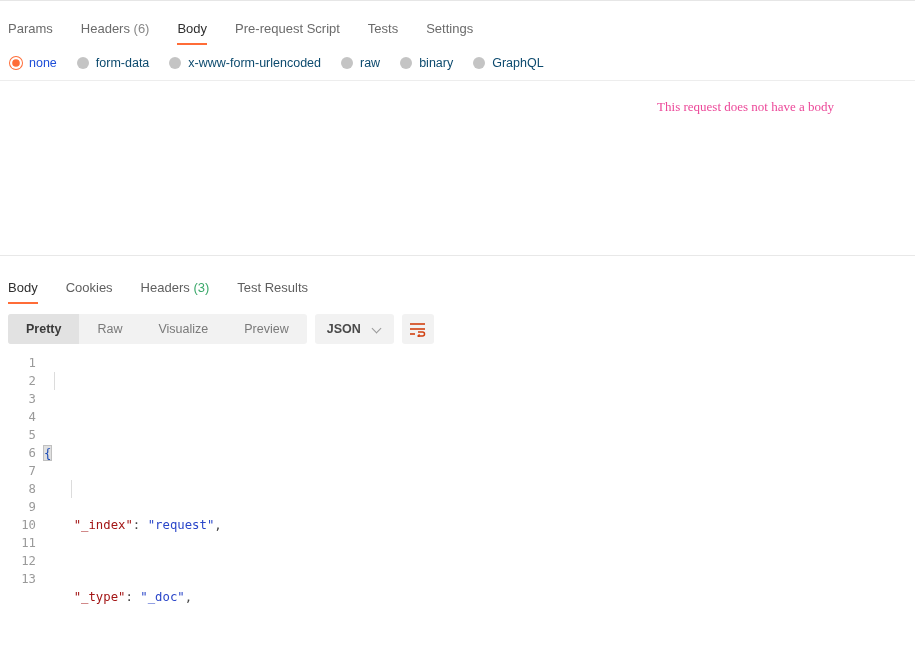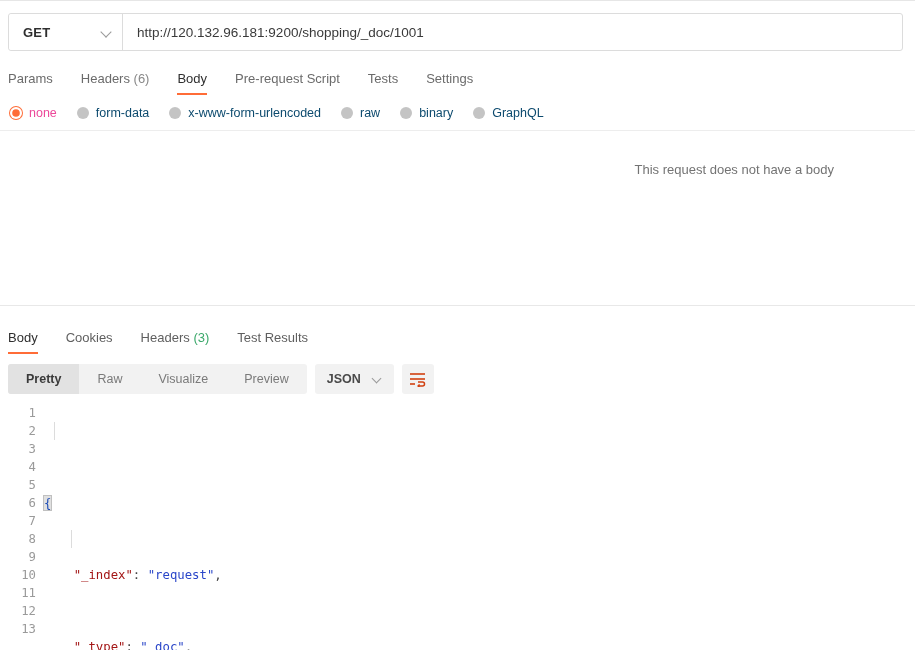--- a/index.html
+++ b/index.html
@@ -118,35 +118,36 @@
     border-radius: 50%;
     background: #c4c4c4;
     margin-right: 7px;
     flex: 0 0 auto;
   }
   .radio-item.sel .radio-dot {
     background: #ff6c37;
     box-shadow: inset 0 0 0 2.2px #ffffff, 0 0 0 1px #ff6c37;
   }
   .radio-label { font-size: 12.5px; color: #0c4a6e; }
-  .radio-item.sel .radio-label { color: #ec4899; }
+  .radio-item.sel .radio-label { color: #1d4ed8; }
 
   
   .body-empty {
     position: relative;
     height: 175px;
     border-top: 1px solid #ededed;
     margin-top: 10px;
   }
   .body-empty-msg {
     position: absolute;
     right: 81px;
-    top: 31px;
+    top: 18px;
     font-size: 13px;
-    color: #737373;
+    color: #ec4899;
+    font-family: Liberation Serif, serif;
   }
 
   
   .split {
     height: 1px;
     background: #e8e8e8;
     width: 100%;
   }
 
   
@@ -283,27 +284,20 @@
     background: #dcdcdc;
   }
   .guide-1 { left: 10px; top: 18px; height: 198px; }
   .guide-2 { left: 27px; top: 126px; height: 72px; }
 </style>
 </head>
 <body>
 
 <div id="app">
 
-  <div class="url-bar">
-    <div class="method-select">
-      <span class="method-label">GET</span>
-      <span class="chev"></span>
-    </div>
-    <div class="url-input">http://120.132.96.181:9200/shopping/_doc/1001</div>
-  </div>
 
   <div class="req-tabs">
     <div class="rtab"><span>Params</span></div>
     <div class="rtab"><span>Headers</span> <span class="cnt">(6)</span></div>
     <div class="rtab active"><span>Body</span></div>
     <div class="rtab"><span>Pre-request Script</span></div>
     <div class="rtab"><span>Tests</span></div>
     <div class="rtab"><span>Settings</span></div>
   </div>
 

